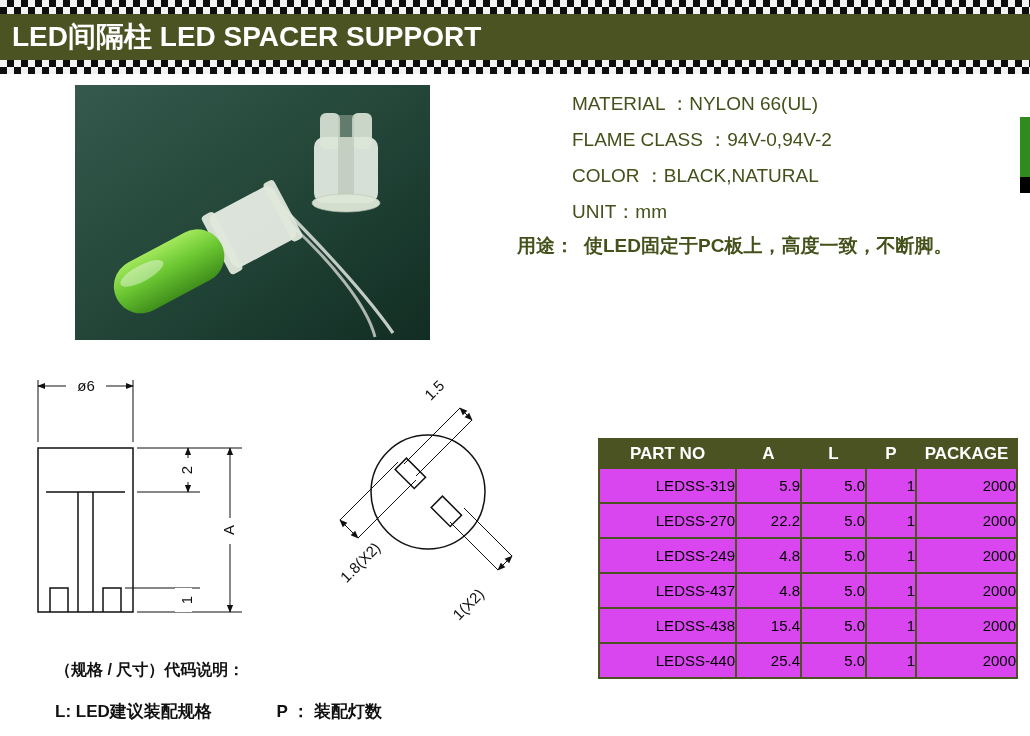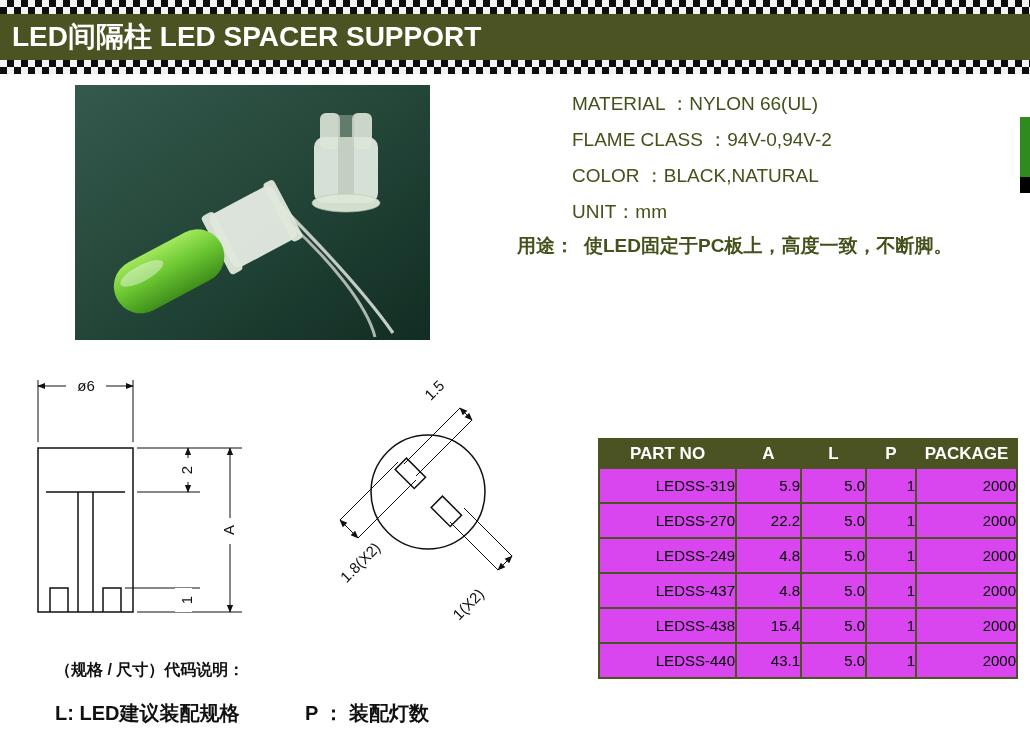--- a/index.html
+++ b/index.html
@@ -35,21 +35,21 @@
 
   
   .spec-table{position:absolute;left:598px;top:438px;}
   table{border-collapse:collapse;table-layout:fixed;width:418px;}
   th,td{border:2px solid #4b5322;}
   th{background:#4b5322;color:#ffffff;font-size:17px;font-weight:bold;height:27px;padding:0;}
   td{font-size:15px;color:#000000;text-align:right;height:33px;padding:0;background:#d946ef;}
 
   
   .notes-title{position:absolute;left:55px;top:660px;font-size:16px;font-weight:bold;color:#111;}
-  .notes-line{position:absolute;left:55px;top:700px;font-size:20px;font-weight:bold;color:#111;}
+  .notes-line{position:absolute;left:55px;top:700px;font-size:17px;font-weight:bold;color:#111;}
   .notes-line .p-note{margin-left:60px;}
 </style>
 </head>
 <body>
 
 <div class="page">
 
   <div class="checker top"></div>
   <div class="band">
     <div class="title">LED间隔柱 LED SPACER SUPPORT</div>
@@ -211,21 +211,21 @@
         </tr>
         <tr>
           <td>LEDSS-438</td>
           <td>15.4</td>
           <td>5.0</td>
           <td>1</td>
           <td>2000</td>
         </tr>
         <tr>
           <td>LEDSS-440</td>
-          <td>43.1</td>
+          <td>25.4</td>
           <td>5.0</td>
           <td>1</td>
           <td>2000</td>
         </tr>
       </tbody>
     </table>
   </div>
 
   <div class="notes-title">（规格 / 尺寸）代码说明：</div>
   <div class="notes-line">

